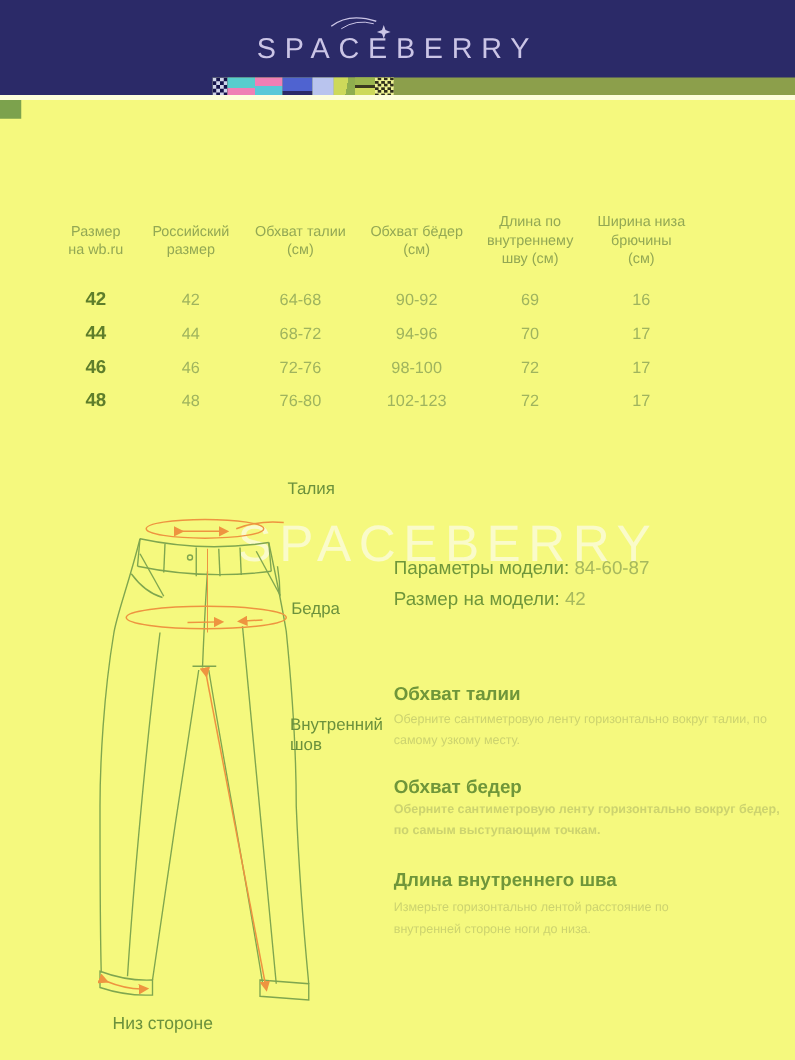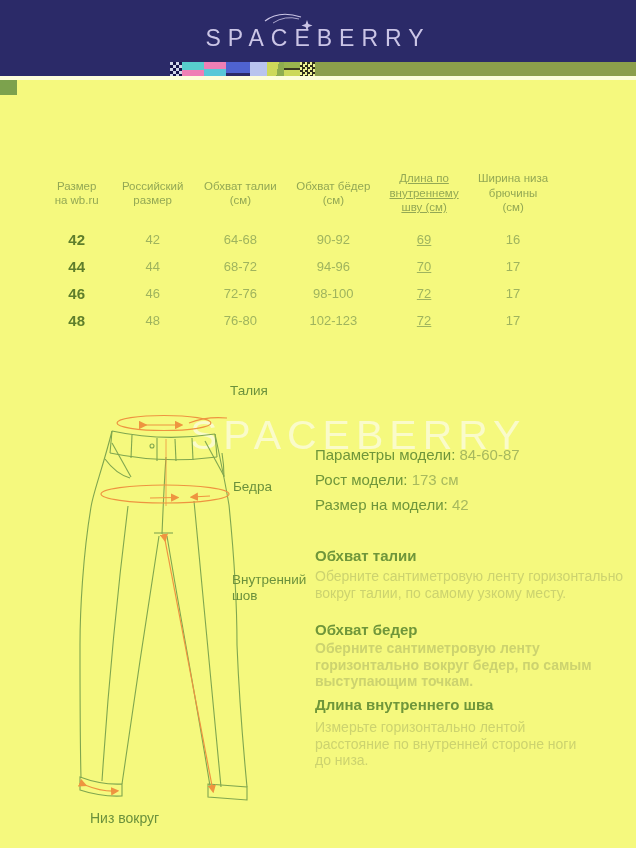--- a/index.html
+++ b/index.html
@@ -38,21 +38,21 @@
   .nb8{width:15px;background:#e8ef88;background-image:repeating-conic-gradient(#2e2e1a 0% 25%,#eef394 0% 50%);background-size:5px 5px;}
   .divider-strip{position:absolute;left:0;top:76px;width:636px;height:4px;background:var(--cream);}
   .corner-square{position:absolute;left:0;top:80px;width:17px;height:15px;background:var(--corner);}
   
   .size-table{position:absolute;left:0;top:170px;width:556px;}
   .tr{display:flex;}
   .c0{width:82px;margin-left:40px;}
   .c1{width:88px;}
   .c2{width:108px;}
   .c3{width:100px;}
-  .c4{width:103px;text-decoration:underline;}
+  .c4{width:103px;}
   .c5{width:96px;}
   .th-row{height:46px;align-items:center;}
   .th{color:var(--th);font-size:11.5px;line-height:14.5px;text-align:center;white-space:pre-line;}
   .td-row{height:27px;align-items:center;margin-top:0;}
   .rows{margin-top:10px;}
   .td{text-align:center;font-size:13px;color:var(--td-light);}
   .td.first{font-size:15px;font-weight:700;color:var(--td-dark);}
   
   .watermark{
     position:absolute;left:190px;top:412px;color:var(--watermark);
@@ -63,21 +63,21 @@
   .lbl-waist{left:230px;top:383px;}
   .lbl-hips{left:233px;top:479px;}
   .lbl-seam{left:190px;top:572px;width:95px;margin-left:42px;}
   .lbl-bottom{left:90px;top:810px;font-size:14px;}
   .pants-svg{position:absolute;left:55px;top:405px;}
   
   .model-info{position:absolute;left:315px;top:442px;font-size:15px;line-height:25px;}
   .model-info .lab{color:var(--title);}
   .model-info .val{color:var(--value);}
   .section-title{position:absolute;left:315px;color:var(--title);font-size:15px;font-weight:700;}
-  .section-body{position:absolute;left:315px;color:var(--body);font-size:14px;line-height:16.5px;max-width:312px;}
+  .section-body{position:absolute;left:315px;color:var(--body);font-size:10px;line-height:16.5px;max-width:312px;}
   .t1{top:547px;} .b1{top:568px;}
   .t2{top:621px;text-align:right;} .b2{top:640px;font-weight:bold;}
   .t3{top:696px;} .b3{top:719px;max-width:262px;}
 </style>
 </head>
 <body>
 
 <div class="brand-header">
   <svg class="comet" width="52" height="26" viewBox="0 0 52 26">
     <path d="M2,13 Q16,2 38,9" fill="none" stroke="#cbc5e6" stroke-width="1.1"></path>
@@ -197,30 +197,26 @@
     <path d="M155,91 L137,92" marker-end="url(#ah)"></path>
     <path d="M111,34 L111,101" stroke-width="0.8"></path>
     <path d="M110,135 L158,386" marker-start="url(#ah)" marker-end="url(#ah)"></path>
     <path d="M30,380 Q47,387 62,386" marker-start="url(#ah)" marker-end="url(#ah)"></path>
   </g>
 </svg>
 
 <div class="diag-label lbl-waist">Талия</div>
 <div class="diag-label lbl-hips">Бедра</div>
 <div class="diag-label lbl-seam">Внутренний шов</div>
-<div class="diag-label lbl-bottom">Низ вокруг</div>
+<div class="diag-label lbl-bottom">Низ стороне</div>
 
 <div class="model-info">
   <div>
     <span class="lab">Параметры модели:</span>
     <span class="val">84-60-87</span>
-  </div>
-  <div>
-    <span class="lab">Рост модели:</span>
-    <span class="val">173 см</span>
   </div>
   <div>
     <span class="lab">Размер на модели:</span>
     <span class="val">42</span>
   </div>
 </div>
 
 <div class="section-title t1">Обхват талии</div>
 <div class="section-body  b1">Оберните сантиметровую ленту горизонтально вокруг талии, по самому узкому месту.</div>
 <div class="section-title t2">Обхват бедер</div>

